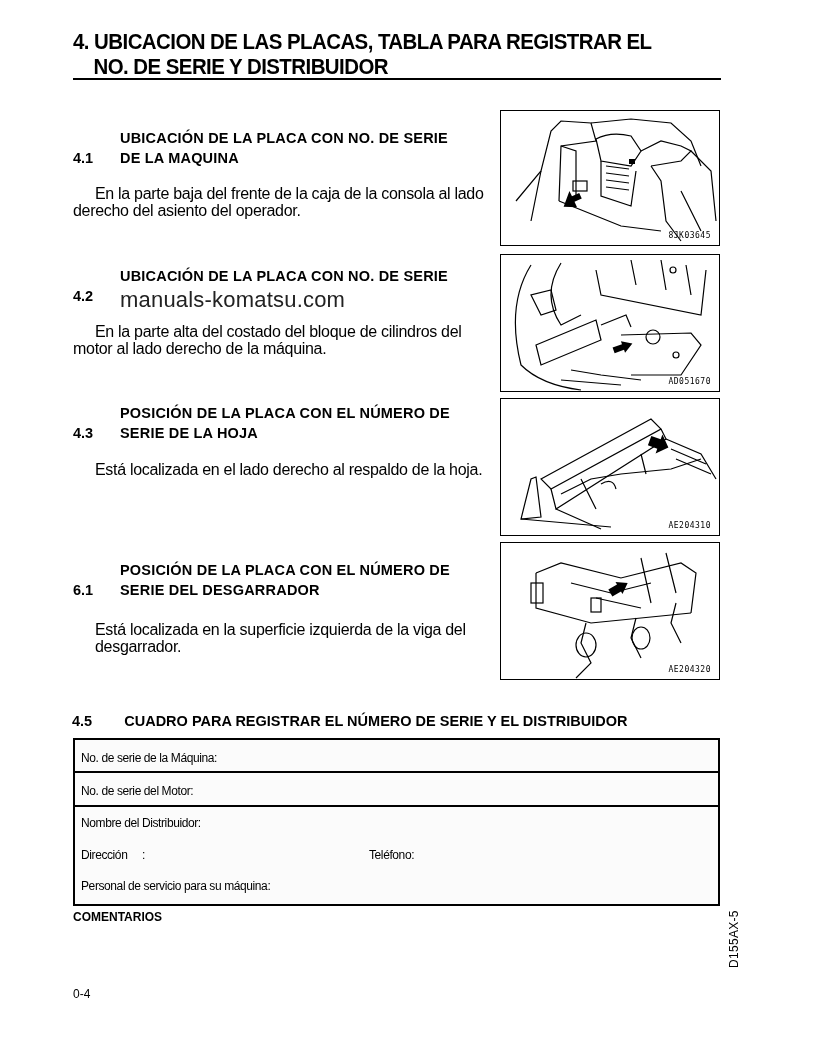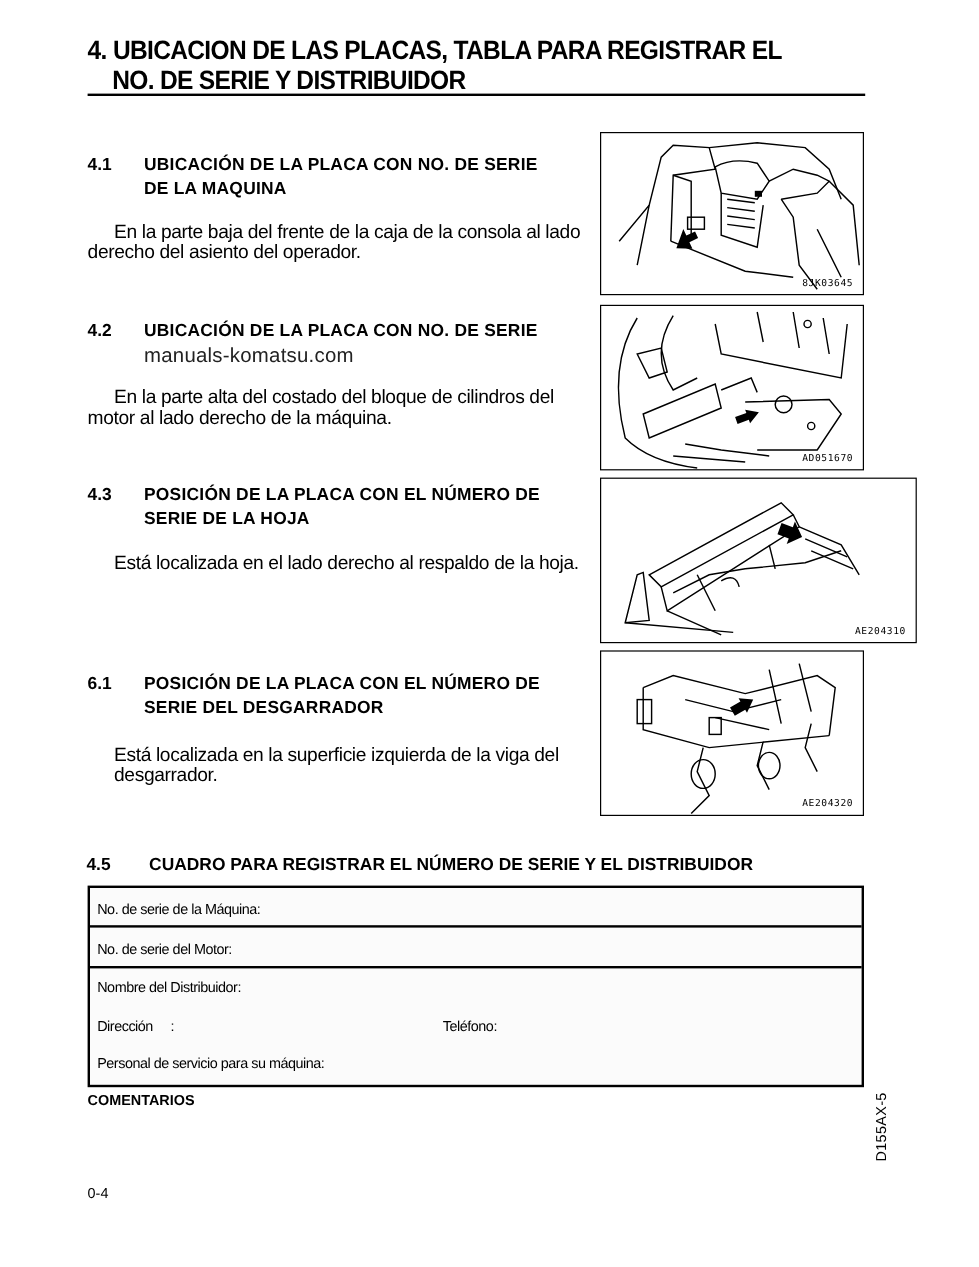--- a/index.html
+++ b/index.html
@@ -10,35 +10,35 @@
   }
   .abs { position: absolute; }
   .main-title {
     left: 73px; top: 29px; width: 650px;
     font-size: 22px; font-weight: bold; line-height: 25px;
     letter-spacing: -0.6px; transform: scaleX(0.93); transform-origin: left top;
   }
   .main-title .line2 { display: block; padding-left: 22px; }
   .title-rule { left: 73px; top: 78px; width: 648px; height: 2px; background: #000; }
 
-  .sec-num { font-size: 14.5px; font-weight: bold; }
+  .sec-num { font-size: 14.5px; font-weight: bold; margin-top: 20px; }
   .sec-title { font-size: 14.5px; font-weight: bold; line-height: 20px; letter-spacing: 0.2px; }
   .sec-body { font-size: 16px; line-height: 17px; letter-spacing: -0.3px; }
 
   .fig {
     border: 1px solid #000; background: #fff; overflow: hidden;
   }
   .fig svg { display: block; }
   .fig-code {
     position: absolute; right: 8px; bottom: 5px; font-family: "DejaVu Sans Mono", monospace;
     font-size: 8px; letter-spacing: 0.5px;
   }
 
   .watermark {
-    left: 120px; top: 287px; font-size: 17px; color: #222;
+    left: 120px; top: 287px; font-size: 22px; color: #222;
     font-family: "Liberation Sans", sans-serif; letter-spacing: 0.2px;
   }
 
   .form-title {
     left: 72px; top: 713px; font-size: 14.5px; font-weight: bold; letter-spacing: 0px;
   }
   .form-box {
     left: 73px; top: 738px; width: 647px; height: 168px;
     border: 2px solid #000; background: #fbfbfb;
   }
@@ -119,21 +119,21 @@
   <span class="fig-code">AD051670</span>
 </div>
 
 <div class="abs sec-num" style="left:73px; top:405px;">4.3</div>
 <div class="abs sec-title" style="left:120px; top:403px; width:370px;">
   <div>POSICIÓN DE LA PLACA  CON EL NÚMERO DE</div>
   <div>SERIE DE LA HOJA</div>
 </div>
 <div class="abs sec-body" style="left:95px; top:461px; width:400px;">Está localizada en el lado derecho al respaldo de la hoja.</div>
 
-<div class="abs fig" style="left:500px; top:398px; width:264px; height:138px;">
+<div class="abs fig" style="left:500px; top:398px; width:220px; height:138px;">
   <svg width="220" height="138" viewBox="0 0 220 138">
     <g fill="none" stroke="#000" stroke-width="1.2">
       <path d="M40 80 L150 20 L160 30 L50 90 Z"></path>
       <path d="M50 90 L55 110 L165 40 L160 30"></path>
       <path d="M35 78 L40 118 L20 120 L30 80 Z"></path>
       <path d="M20 120 L110 128"></path>
       <path d="M55 110 L100 130"></path>
       <path d="M60 95 L90 80 L120 75 L170 70 L200 60"></path>
       <path d="M165 40 L200 55 L215 80"></path>
       <path d="M170 50 L205 65 M175 60 L210 75"></path>

